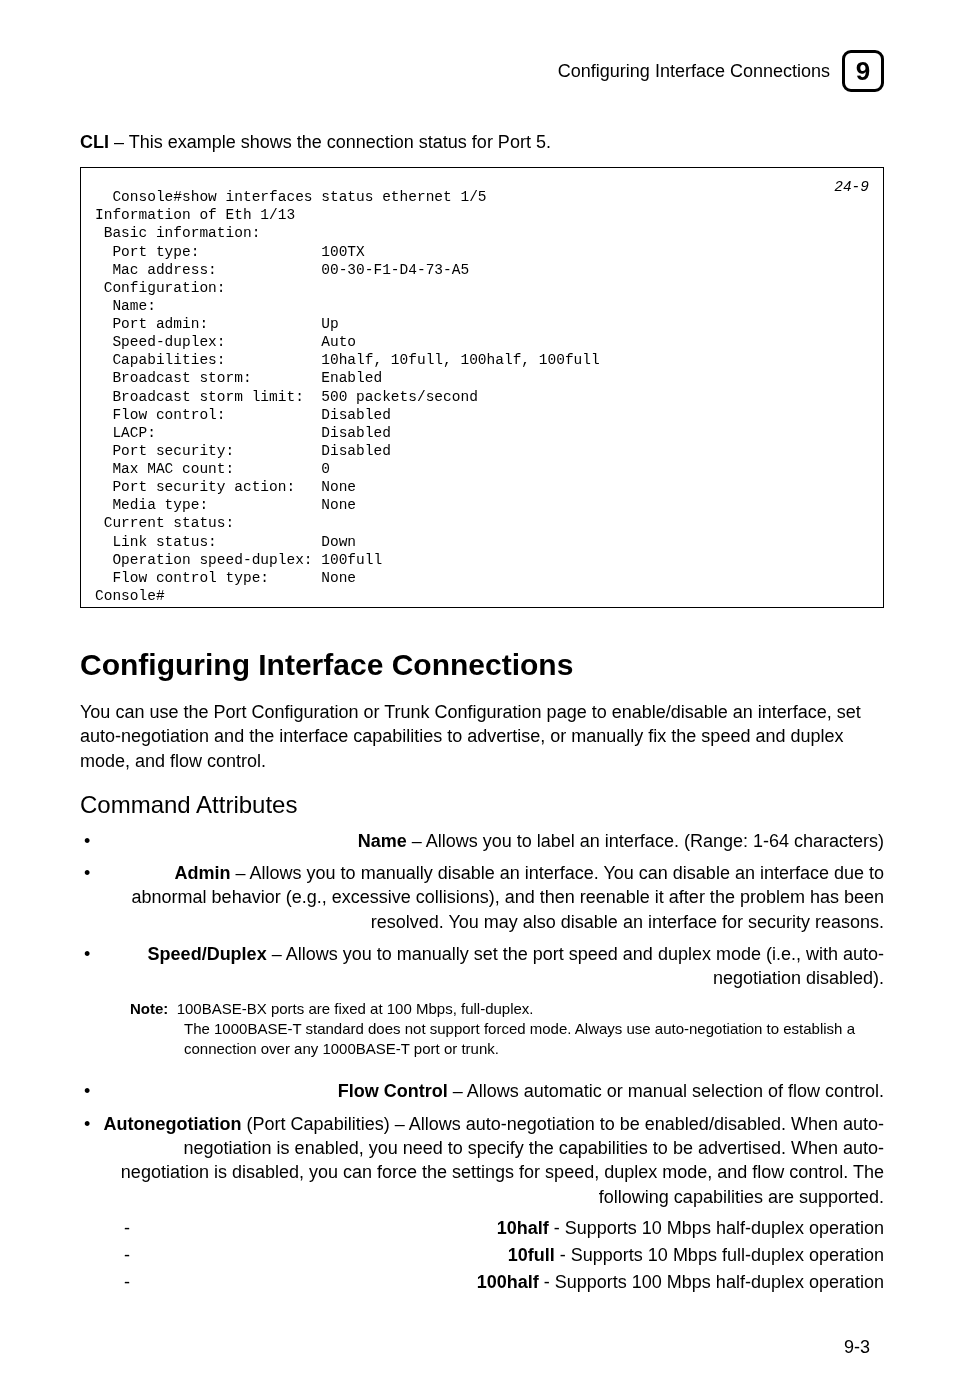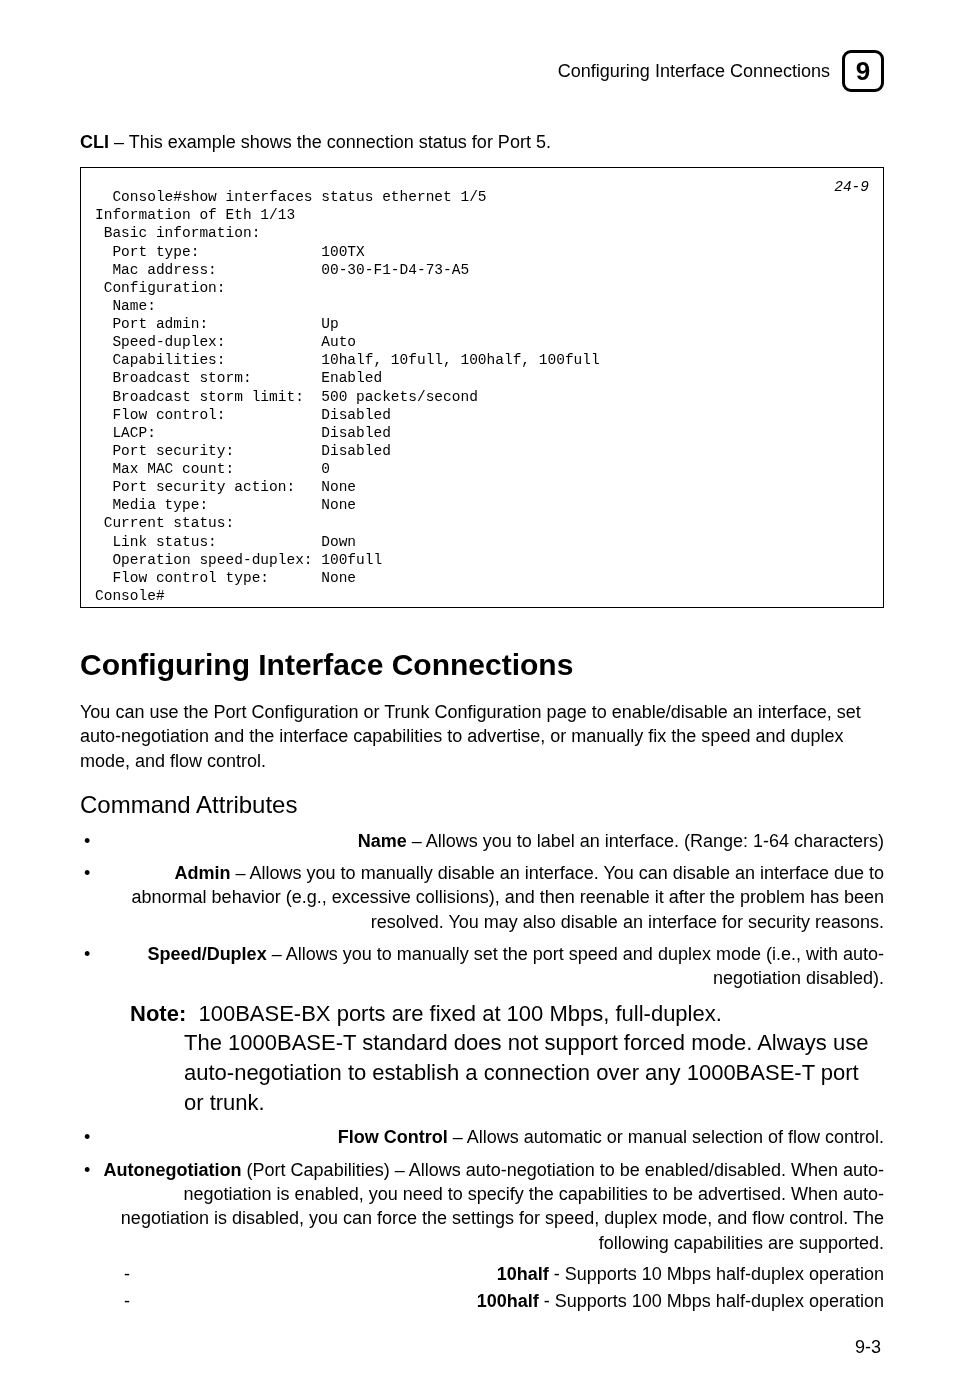--- a/index.html
+++ b/index.html
@@ -52,36 +52,36 @@
     li.bullet {
       font-size: 18px; line-height: 1.35;
       padding-left: 22px; position: relative;
       margin-bottom: 8px;
       text-align: right;
     }
     li.bullet::before {
       content: "•"; position: absolute; left: 4px; top: 0;
     }
     .note-block {
-      font-size: 22px; line-height: 1.35;
+      font-size: 15px; line-height: 1.35;
       padding-left: 82px;
       text-indent: -54px;
-      margin: 6px 0 8px 22px;
+      margin: 6px 0 20px 22px;
     }
     .sub-list { margin-top: 6px; }
     .sub-list .dash {
       font-size: 18px; line-height: 1.5;
       padding-left: 42px; position: relative;
     }
     .sub-list .dash::before {
       content: "-"; position: absolute; left: 22px; top: 0;
     }
     .page-num {
       position: absolute;
-      bottom: 30px; right: 73px;
+      bottom: 30px; right: 84px;
       font-size: 18px;
     }
   </style>
 </head>
 <body>
 
 <div class="header-row">
   <span class="header-title">Configuring Interface Connections</span>
   <span class="chapter-badge">9</span>
 </div>
@@ -143,19 +143,22 @@
   <li class="bullet">
     <b>Flow Control</b><span> – Allows automatic or manual selection of flow control.</span>
   </li>
   <li class="bullet">
     <b>Autonegotiation</b><span> (Port Capabilities) – Allows auto-negotiation to be enabled/disabled. When auto-negotiation is enabled, you need to specify the capabilities to be advertised. When auto-negotiation is disabled, you can force the settings for speed, duplex mode, and flow control. The following capabilities are supported.</span>
     <div class="sub-list">
       <div class="dash">
         <b>10half</b><span> - Supports 10 Mbps half-duplex operation</span>
       </div>
       <div class="dash">
+        <b>10full</b><span> - Supports 10 Mbps full-duplex operation</span>
+      </div>
+      <div class="dash">
         <b>100half</b><span> - Supports 100 Mbps half-duplex operation</span>
       </div>
     </div>
   </li>
 </ul>
 
 <div class="page-num">9-3</div>
 
 </body></html>

